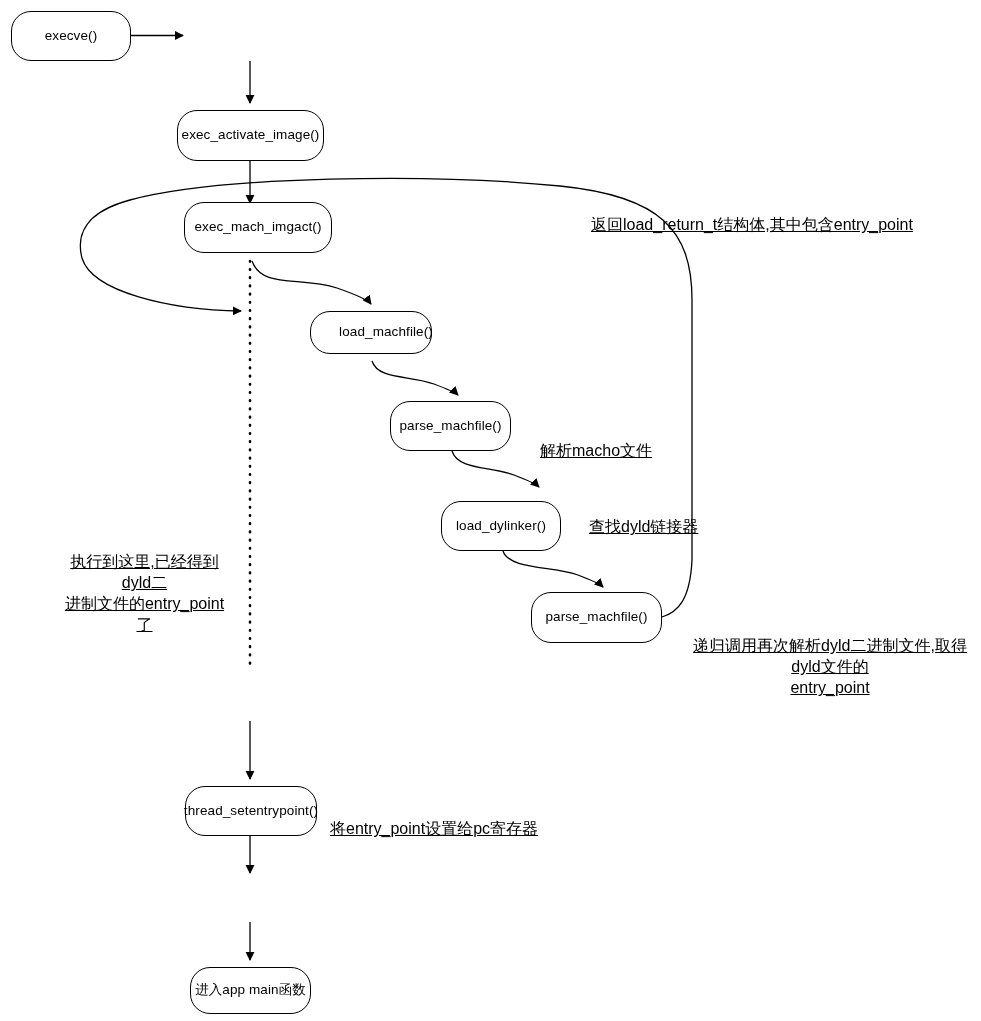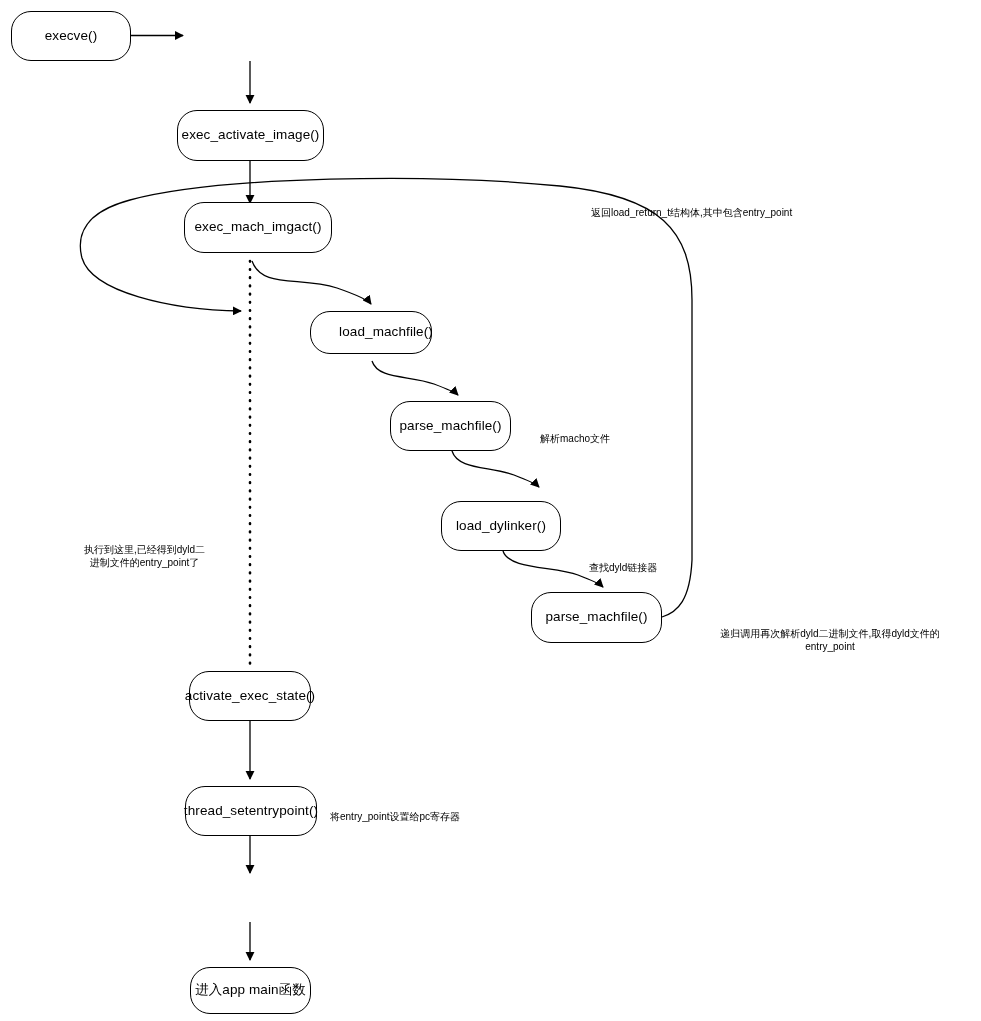--- a/index.html
+++ b/index.html
@@ -37,26 +37,27 @@
     justify-content: center;
     text-align: center;
     font-size: 13.5px;
     line-height: 1.25;
     color: #000000;
     letter-spacing: 0.1px;
     z-index: 2;
   }
   .note {
     position: absolute;
-    font-size: 10px;
+    font-size: 16px;
     line-height: 1.32;
     color: #000000;
     text-align: center;
     white-space: pre-line;
     z-index: 3;
+    text-decoration: underline;
   }
 </style>
 </head>
 <body>
 
 <div id="canvas">
 
   <svg id="wires" viewBox="0 0 981 1021" xmlns="http://www.w3.org/2000/svg">
     <defs>
       <marker id="arrow" viewBox="0 0 10 10" refX="9" refY="5" markerWidth="7" markerHeight="7" orient="auto-start-reverse">
@@ -117,43 +118,40 @@
   </div>
 
   <div class="node" style="left:441px; top:501px; width:120px; height:50px;">
     <span>load_dylinker()</span>
   </div>
 
   <div class="node" style="left:531px; top:592px; width:131px; height:51px;">
     <span>parse_machfile()</span>
   </div>
 
-  <div class="node" style="left:189px; top:671px; width:122px; height:50px;">
-    <span>activate_exec_state()</span>
-  </div>
 
   <div class="node" style="left:185px; top:786px; width:132px; height:50px;">
     <span>thread_setentrypoint()</span>
   </div>
 
 
   <div class="node" style="left:190px; top:967px; width:121px; height:47px;">
     <span>进入app main函数</span>
   </div>
 
   <div class="note" style="left:591px; top:193px; width:360px; text-align:left;">
     <span>返回load_return_t结构体,其中包含entry_point</span>
   </div>
 
 
   <div class="note" style="left:540px; top:419px; width:200px; text-align:left;">
     <span>解析macho文件</span>
   </div>
 
-  <div class="note" style="left:589px; top:548px; width:200px; text-align:left;">
+  <div class="note" style="left:589px; top:495px; width:200px; text-align:left;">
     <span>查找dyld链接器</span>
   </div>
 
   <div class="note" style="left:688px; top:614px; width:284px; text-align:center;">
     <span>递归调用再次解析dyld二进制文件,取得dyld文件的
 entry_point</span>
   </div>
 
   <div class="note" style="left:57px; top:530px; width:175px; text-align:center;">
     <span>执行到这里,已经得到dyld二

